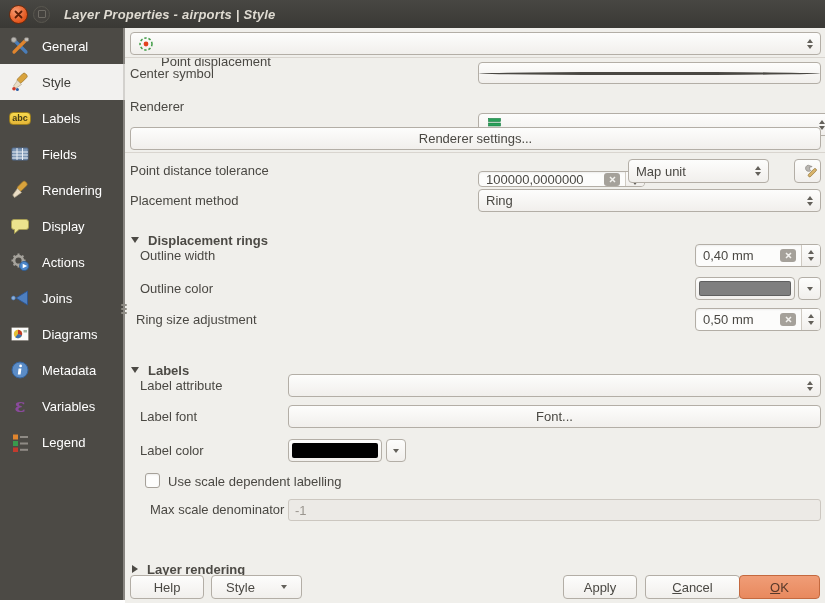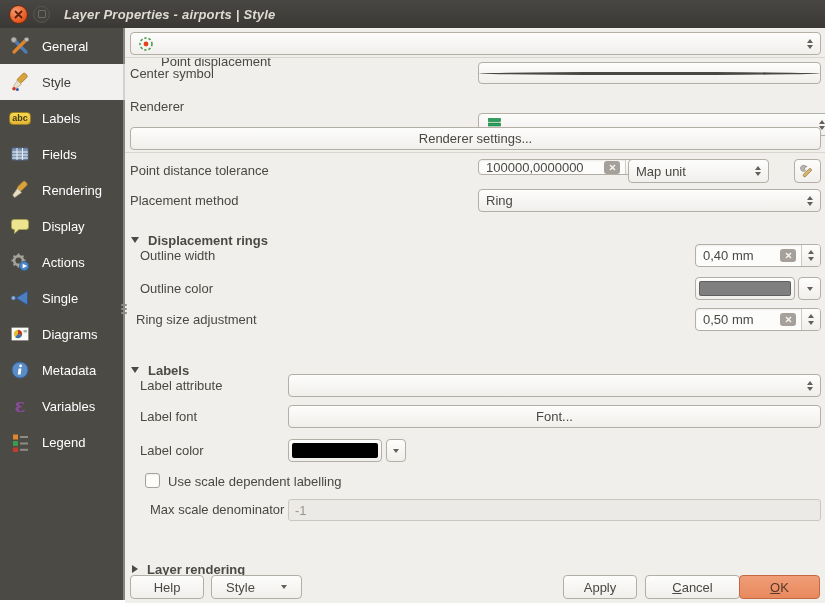--- a/index.html
+++ b/index.html
@@ -27,21 +27,21 @@
   .splitline{position:absolute;left:123px;top:28px;width:2px;height:572px;background:#bab6b0;opacity:.55;}
   .split-handle{position:absolute;left:121px;top:304px;width:6px;display:flex;flex-direction:column;gap:2px;}
   .split-handle i{height:2px;background:#8f8c85;border-radius:1px;}
   .bottom-strip{position:absolute;left:0;top:600px;width:125px;height:3px;background:#fff;}
 
   
   .lbl{position:absolute;height:16px;line-height:16px;white-space:nowrap;color:#4a4843;}
   .hline{position:absolute;height:1px;background:#d9d5cf;}
   .btn,.combo,.spin,.colorbtn,.dropbtn{position:absolute;box-sizing:border-box;
     background:linear-gradient(#fdfdfc,#f1efec);border:1px solid #b3aea6;border-radius:4px;}
-  .btn{display:flex;align-items:center;justify-content:center;cursor:default;}
+  .btn{display:flex;align-items:center;justify-content:flex-end;cursor:default;}
   .btn span{display:block;width:100%;text-align:center;}
   .ulf::first-letter{text-decoration:underline;}
   .btn.primary{background:linear-gradient(#f09d77,#e8895e);border-color:#c4693f;color:#58392a;}
   .combo{display:flex;align-items:center;}
   .cico{width:20px;height:16px;margin-left:5px;display:flex;align-items:center;justify-content:center;flex:0 0 auto;}
   .ctext{flex:1;padding-left:7px;white-space:nowrap;overflow:hidden;}
   .combo .cico + .ctext{padding-left:5px;margin-top:36px;}
   .carrows{display:flex;flex-direction:column;align-items:center;gap:2px;margin-right:7px;flex:0 0 auto;}
   .tri{width:0;height:0;display:block;}
   .tri.up{border-left:3.5px solid transparent;border-right:3.5px solid transparent;border-bottom:4px solid #63605a;}
@@ -151,21 +151,21 @@
       </span>
       <span class="side-lb">Actions</span>
     </div>
     <div class="side-item">
       <span class="side-ic">
         <svg width="20" height="20" viewBox="0 0 20 20">
           <path d="M17.5 3 L6 10 L17.5 17 Z" fill="#4d7fc0" stroke="#2d5693" stroke-width="0.9"></path>
           <circle cx="3.4" cy="10" r="1.9" fill="#8fb0d8" stroke="#4d7fc0" stroke-width="0.7"></circle>
         </svg>
       </span>
-      <span class="side-lb">Single</span>
+      <span class="side-lb">Joins</span>
     </div>
     <div class="side-item">
       <span class="side-ic">
         <svg width="20" height="20" viewBox="0 0 20 20">
           <rect x="1.5" y="3.5" width="17" height="13" rx="1" fill="#fbfbfa" stroke="#8f8b85"></rect>
           <circle cx="8" cy="10" r="4.2" fill="#e3bf35"></circle>
           <path d="M8 10 L8 5.8 A4.2 4.2 0 0 1 12 11.2 Z" fill="#bf392b"></path>
           <path d="M8 10 L12 11.2 A4.2 4.2 0 0 1 5.3 13.2 Z" fill="#3a6fb0"></path>
           <rect x="13.5" y="6" width="3.5" height="2.5" fill="#9fb7a2"></rect>
         </svg>
@@ -245,21 +245,21 @@
         <i class="tri down"></i>
       </span>
   </div>
 
   <div class="btn" style="left:130px;top:127px;width:691px;height:23px">
     <span>Renderer settings...</span>
   </div>
   <div class="hline" style="left:125px;top:152px;width:700px"></div>
 
   <span class="lbl" style="left:130px;top:163px">Point distance tolerance</span>
-  <div class="spin" style="left:478px;top:159px;width:167px;height:16px">
+  <div class="spin" style="left:478px;top:171px;width:167px;height:16px">
     <span class="stext">100000,0000000</span>
     <span class="clear">
       <svg width="7" height="7" viewBox="0 0 7 7">
           <path d="M1 1 L6 6 M6 1 L1 6" stroke="#f3f2ef" stroke-width="1.5"></path>
         </svg>
     </span>
     <span class="sbtns">
         <i class="tri up"></i>
         <i class="tri down"></i>
       </span>

